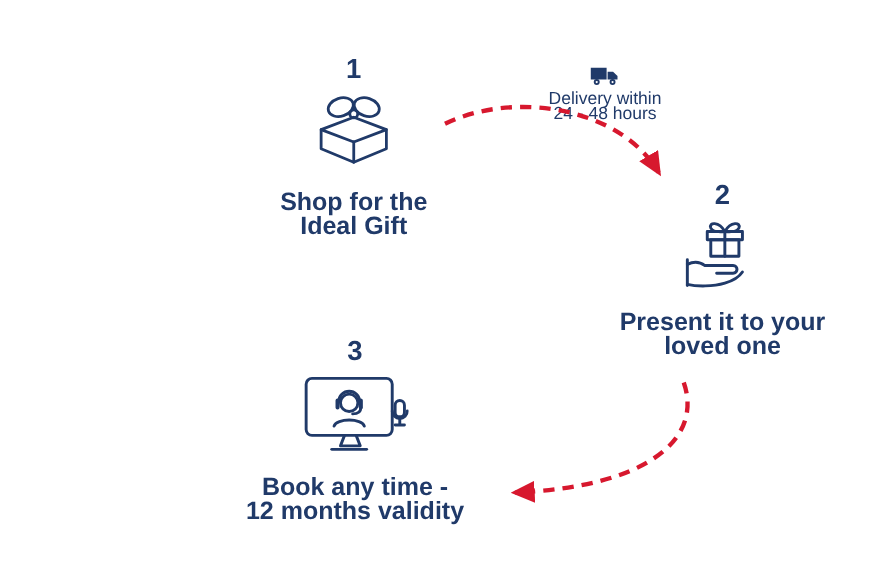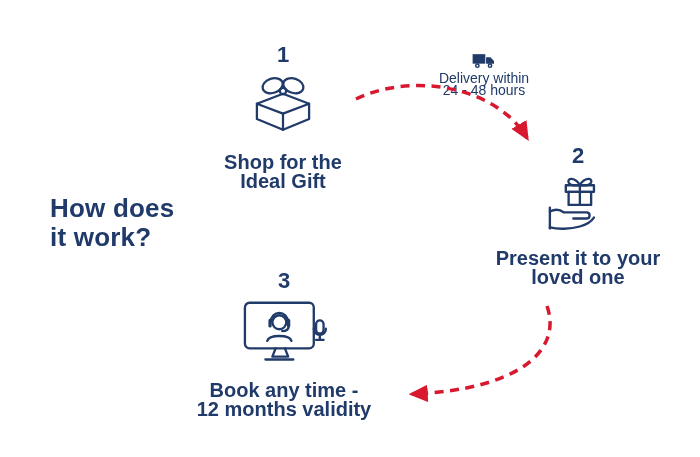--- a/index.html
+++ b/index.html
@@ -45,22 +45,20 @@
   .arrow-path {
     fill: none; stroke: var(--red);
     stroke-width: 3.5; stroke-dasharray: 9 6.5;
   }
 </style>
 </head>
 <body>
 
 <div class="canvas">
 
-  <h1 class="title">How does
-it work?</h1>
 
   <div class="step" id="step-1">
     <div class="step-number">1</div>
     <span class="step-icon">
       <svg viewBox="0 0 80 72" width="72" height="65" fill="none" stroke="currentColor" stroke-width="2.5" stroke-linecap="round" stroke-linejoin="round">
         <ellipse cx="28.5" cy="14" rx="11.5" ry="8" transform="rotate(-18 28.5 14)"></ellipse>
         <ellipse cx="51.5" cy="14" rx="11.5" ry="8" transform="rotate(18 51.5 14)"></ellipse>
         <circle cx="40" cy="20" r="3.5"></circle>
         <path d="M40,23 L69,34 L40,45 L11,34 Z"></path>
         <path d="M11,34 V51 L40,63 V45"></path>

